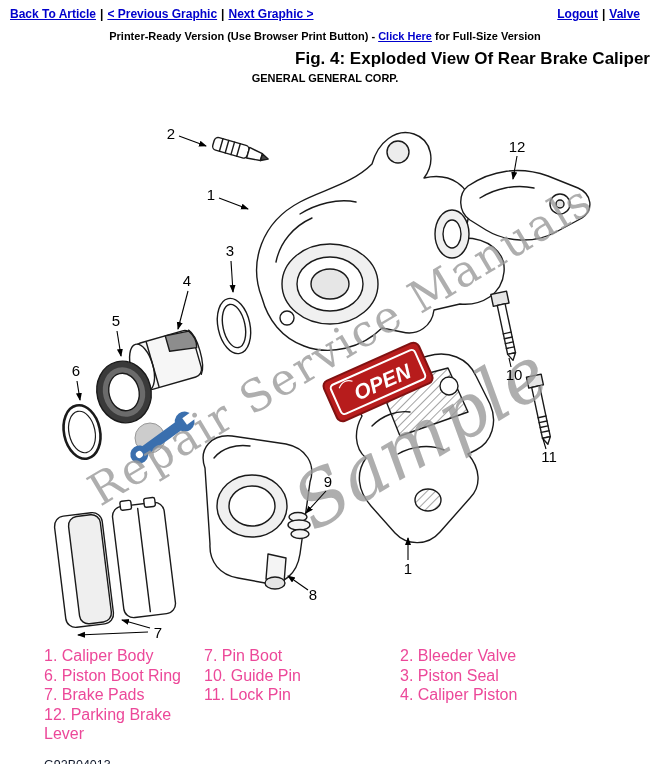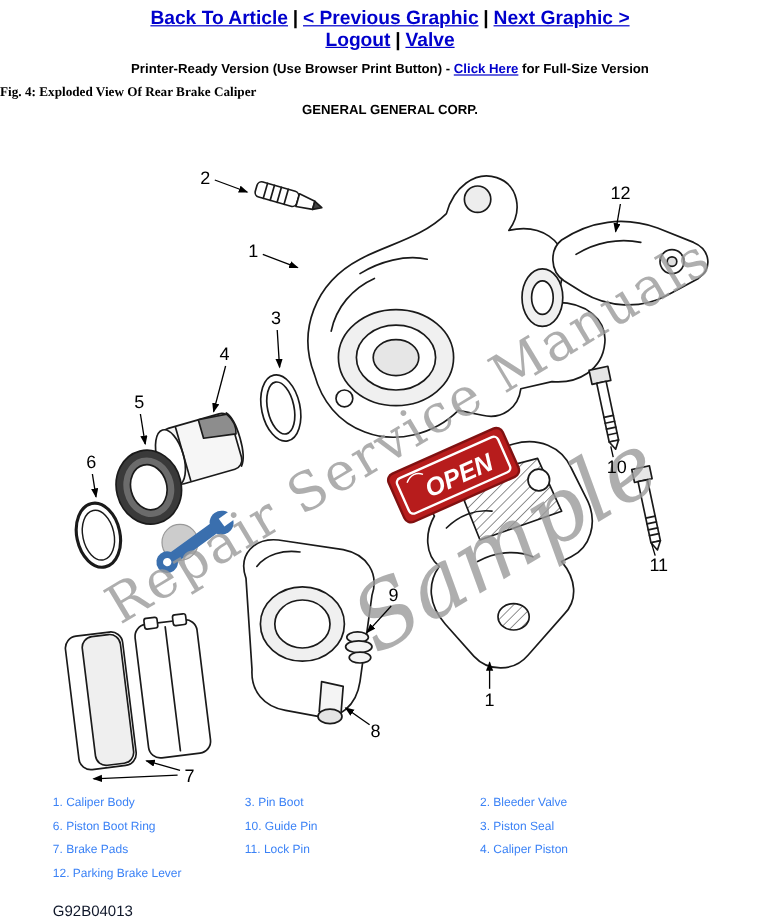--- a/index.html
+++ b/index.html
@@ -3,36 +3,36 @@
 <meta charset="utf-8">
 <style>
   * { box-sizing: border-box; }
   body {
     width: 650px; height: 764px; margin: 0; overflow: hidden;
     background: #ffffff; color: #000;
     font-family: "Liberation Sans", sans-serif;
   }
   a { color: #0000cc; text-decoration: underline; cursor: pointer; }
   .topbar {
-    display: flex; justify-content: space-between; align-items: center;
-    padding: 7px 10px 0 10px; font-size: 16px; font-weight: bold; flex-direction: column;
+    display: flex; justify-content: space-between; align-items: flex-end;
+    padding: 7px 10px 0 10px; font-size: 12px; font-weight: bold;
   }
   .sep { margin: 0 4px; color: #000; }
   .printer-line { text-align: center; font-size: 11px; font-weight: bold; margin-top: 9px; }
-  .fig-caption { text-align: left; font-size: 11px; font-weight: bold; margin-top: 7px; font-family: Liberation Serif, serif; }
+  .fig-caption { text-align: right; font-size: 17px; font-weight: bold; margin-top: 7px; }
   .company-line { text-align: center; font-size: 11px; font-weight: bold; margin-top: 3px; }
   .diagram { display: block; margin-top: 2px; }
   svg text { font-family: "Liberation Sans", sans-serif; }
   .wm { font-family: "DejaVu Serif", serif; letter-spacing: 2px; }
   .wm-italic { font-family: "DejaVu Serif", serif; }
   .legend {
     margin: 0 0 0 44px;
     display: grid;
     grid-template-columns: 160px 196px auto;
-    font-size: 10px; line-height: 19.5px; color: #3b82f6;
+    font-size: 16px; line-height: 19.5px; color: #ec4899;
   }
   .figure-id { margin: 14px 0 0 44px; font-size: 12.5px; color: #0f172a; }
 </style>
 </head>
 <body>
 
 <div class="topbar">
   <span><a>Back To Article</a><span class="sep">|</span><a>&lt; Previous Graphic</a><span class="sep">|</span><a>Next Graphic &gt;</a></span>
   <span><a>Logout</a><span class="sep">|</span><a>Valve</a></span>
 </div>
@@ -216,21 +216,21 @@
     <text x="328" y="401">9</text>
     <text x="313" y="514">8</text>
     <text x="514" y="294">10</text>
     <text x="549" y="376">11</text>
     <text x="408" y="488">1</text>
   </g>
 </svg>
 
 <div class="legend">
   <span>1. Caliper Body</span>
-  <span>3. Pin Boot</span>
+  <span>7. Pin Boot</span>
   <span>2. Bleeder Valve</span>
   <span>6. Piston Boot Ring</span>
   <span>10. Guide Pin</span>
   <span>3. Piston Seal</span>
   <span>7. Brake Pads</span>
   <span>11. Lock Pin</span>
   <span>4. Caliper Piston</span>
   <span>12. Parking Brake Lever</span>
 </div>
 

